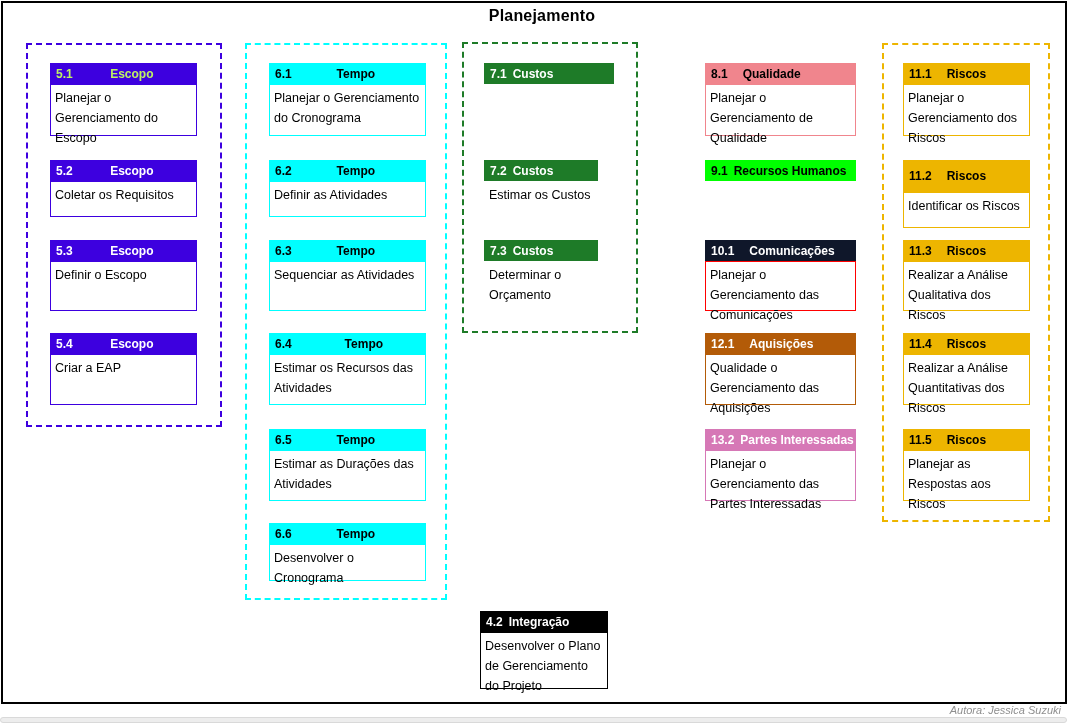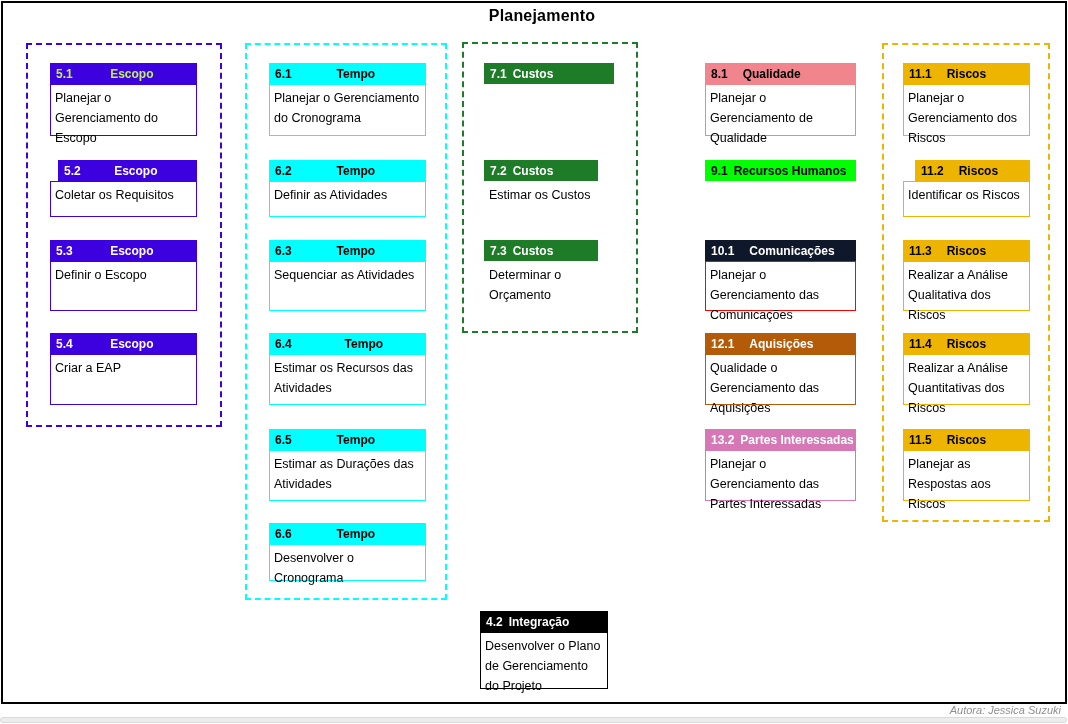--- a/index.html
+++ b/index.html
@@ -49,21 +49,21 @@
 <div id="diagram">
     <div class="gbox" style="left: 26px; top: 43px; width: 196px; height: 384px; border-color: rgb(61, 0, 223);"></div>
     <div class="card" style="left: 50px; top: 63px; width: 147px;">
       <div class="hdr" style="background: rgb(61, 0, 223); color: #bef264; height: 21px;">
         <span class="code">5.1</span>
         <span class="lbl center">Escopo</span>
       </div>
       <div class="bd" style="border-color: rgb(61, 0, 223); height: 52px;">Planejar o Gerenciamento do Escopo</div>
     </div>
     <div class="card" style="left: 50px; top: 160px; width: 147px;">
-      <div class="hdr" style="background: rgb(61, 0, 223); color: rgb(255, 255, 255); height: 21px; margin-left: 8px;">
+      <div class="hdr" style="background: rgb(61, 0, 223); color: rgb(255, 255, 255); height: 21px;">
         <span class="code">5.2</span>
         <span class="lbl center">Escopo</span>
       </div>
       <div class="bd" style="border-color: rgb(61, 0, 223); height: 36px;">Coletar os Requisitos</div>
     </div>
     <div class="card" style="left: 50px; top: 240px; width: 147px;">
       <div class="hdr" style="background: rgb(61, 0, 223); color: rgb(255, 255, 255); height: 21px;">
         <span class="code">5.3</span>
         <span class="lbl center">Escopo</span>
       </div>
@@ -176,21 +176,21 @@
     </div>
     <div class="gbox" style="left: 882px; top: 43px; width: 168px; height: 479px; border-color: rgb(237, 181, 0);"></div>
     <div class="card" style="left: 903px; top: 63px; width: 127px;">
       <div class="hdr" style="background: rgb(237, 181, 0); color: rgb(0, 0, 0); height: 21px;">
         <span class="code">11.1</span>
         <span class="lbl tab">Riscos</span>
       </div>
       <div class="bd" style="border-color: rgb(237, 181, 0); height: 52px;">Planejar o Gerenciamento dos Riscos</div>
     </div>
     <div class="card" style="left: 903px; top: 160px; width: 127px;">
-      <div class="hdr" style="background: rgb(237, 181, 0); color: rgb(0, 0, 0); height: 21px; margin-left: 12px;">
+      <div class="hdr" style="background: rgb(237, 181, 0); color: rgb(0, 0, 0); height: 32px;">
         <span class="code">11.2</span>
         <span class="lbl tab">Riscos</span>
       </div>
       <div class="bd" style="border-color: rgb(237, 181, 0); height: 36px;">Identificar os Riscos</div>
     </div>
     <div class="card" style="left: 903px; top: 240px; width: 127px;">
       <div class="hdr" style="background: rgb(237, 181, 0); color: rgb(0, 0, 0); height: 21px;">
         <span class="code">11.3</span>
         <span class="lbl tab">Riscos</span>
       </div>

